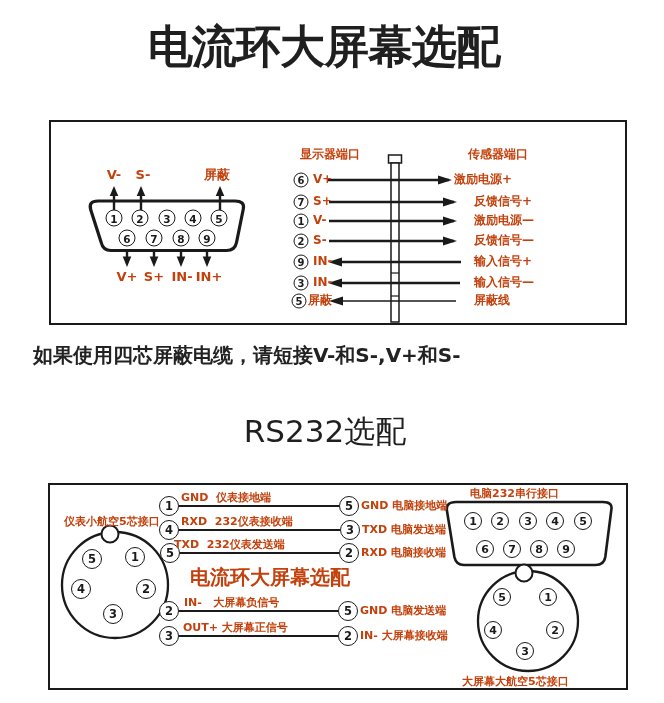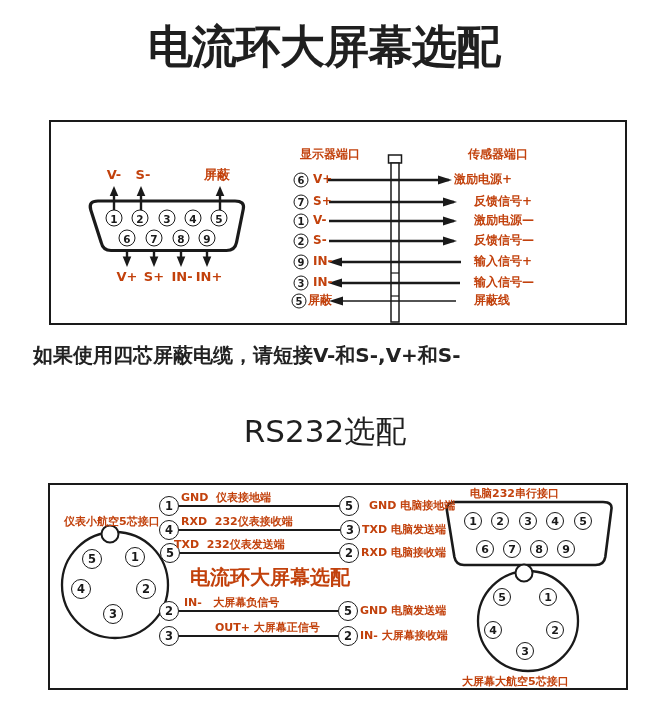--- a/index.html
+++ b/index.html
@@ -173,39 +173,39 @@
 
 <span class="pin p20" style="left:92px;top:559px;">5</span>
 <span class="pin p20" style="left:135px;top:557px;">1</span>
 <span class="pin p20" style="left:81px;top:589px;">4</span>
 <span class="pin p20" style="left:146px;top:589px;">2</span>
 <span class="pin p20" style="left:113px;top:614px;">3</span>
 
 <span class="pin p20" style="left:169px;top:506px;">1</span>
 <span class="t s11" style="left:181px;top:492px;">GND  仪表接地端</span>
 <span class="pin p20" style="left:349px;top:506px;">5</span>
-<span class="t s11" style="left:361px;top:500px;margin-left:8px;">GND 电脑接地端</span>
+<span class="t s11" style="left:361px;top:500px;">GND 电脑接地端</span>
 
 <span class="pin p20" style="left:169px;top:530px;">4</span>
 <span class="t s11" style="left:181px;top:516px;">RXD  232仪表接收端</span>
 <span class="pin p20" style="left:350px;top:530px;">3</span>
 <span class="t s11" style="left:362px;top:524px;">TXD 电脑发送端</span>
 
 <span class="pin p20" style="left:170px;top:553px;">5</span>
 <span class="t s11" style="left:174px;top:539px;">TXD  232仪表发送端</span>
 <span class="pin p20" style="left:349px;top:553px;">2</span>
 <span class="t s11" style="left:361px;top:547px;">RXD 电脑接收端</span>
 
 <span class="pin p20" style="left:169px;top:611px;">2</span>
 <span class="t s11" style="left:184px;top:597px;">IN-   大屏幕负信号</span>
 <span class="pin p20" style="left:348px;top:611px;">5</span>
 <span class="t s11" style="left:360px;top:605px;">GND 电脑发送端</span>
 
 <span class="pin p20" style="left:169px;top:636px;">3</span>
-<span class="t s11" style="left:183px;top:622px;margin-left:32px;">OUT+ 大屏幕正信号</span>
+<span class="t s11" style="left:183px;top:622px;">OUT+ 大屏幕正信号</span>
 <span class="pin p20" style="left:348px;top:636px;">2</span>
 <span class="t s11" style="left:360px;top:630px;">IN- 大屏幕接收端</span>
 
 <span class="pin p18" style="left:473px;top:521px;">1</span>
 <span class="pin p18" style="left:500px;top:521px;">2</span>
 <span class="pin p18" style="left:528px;top:521px;">3</span>
 <span class="pin p18" style="left:555px;top:521px;">4</span>
 <span class="pin p18" style="left:583px;top:521px;">5</span>
 <span class="pin p18" style="left:485px;top:549px;">6</span>
 <span class="pin p18" style="left:512px;top:549px;">7</span>

